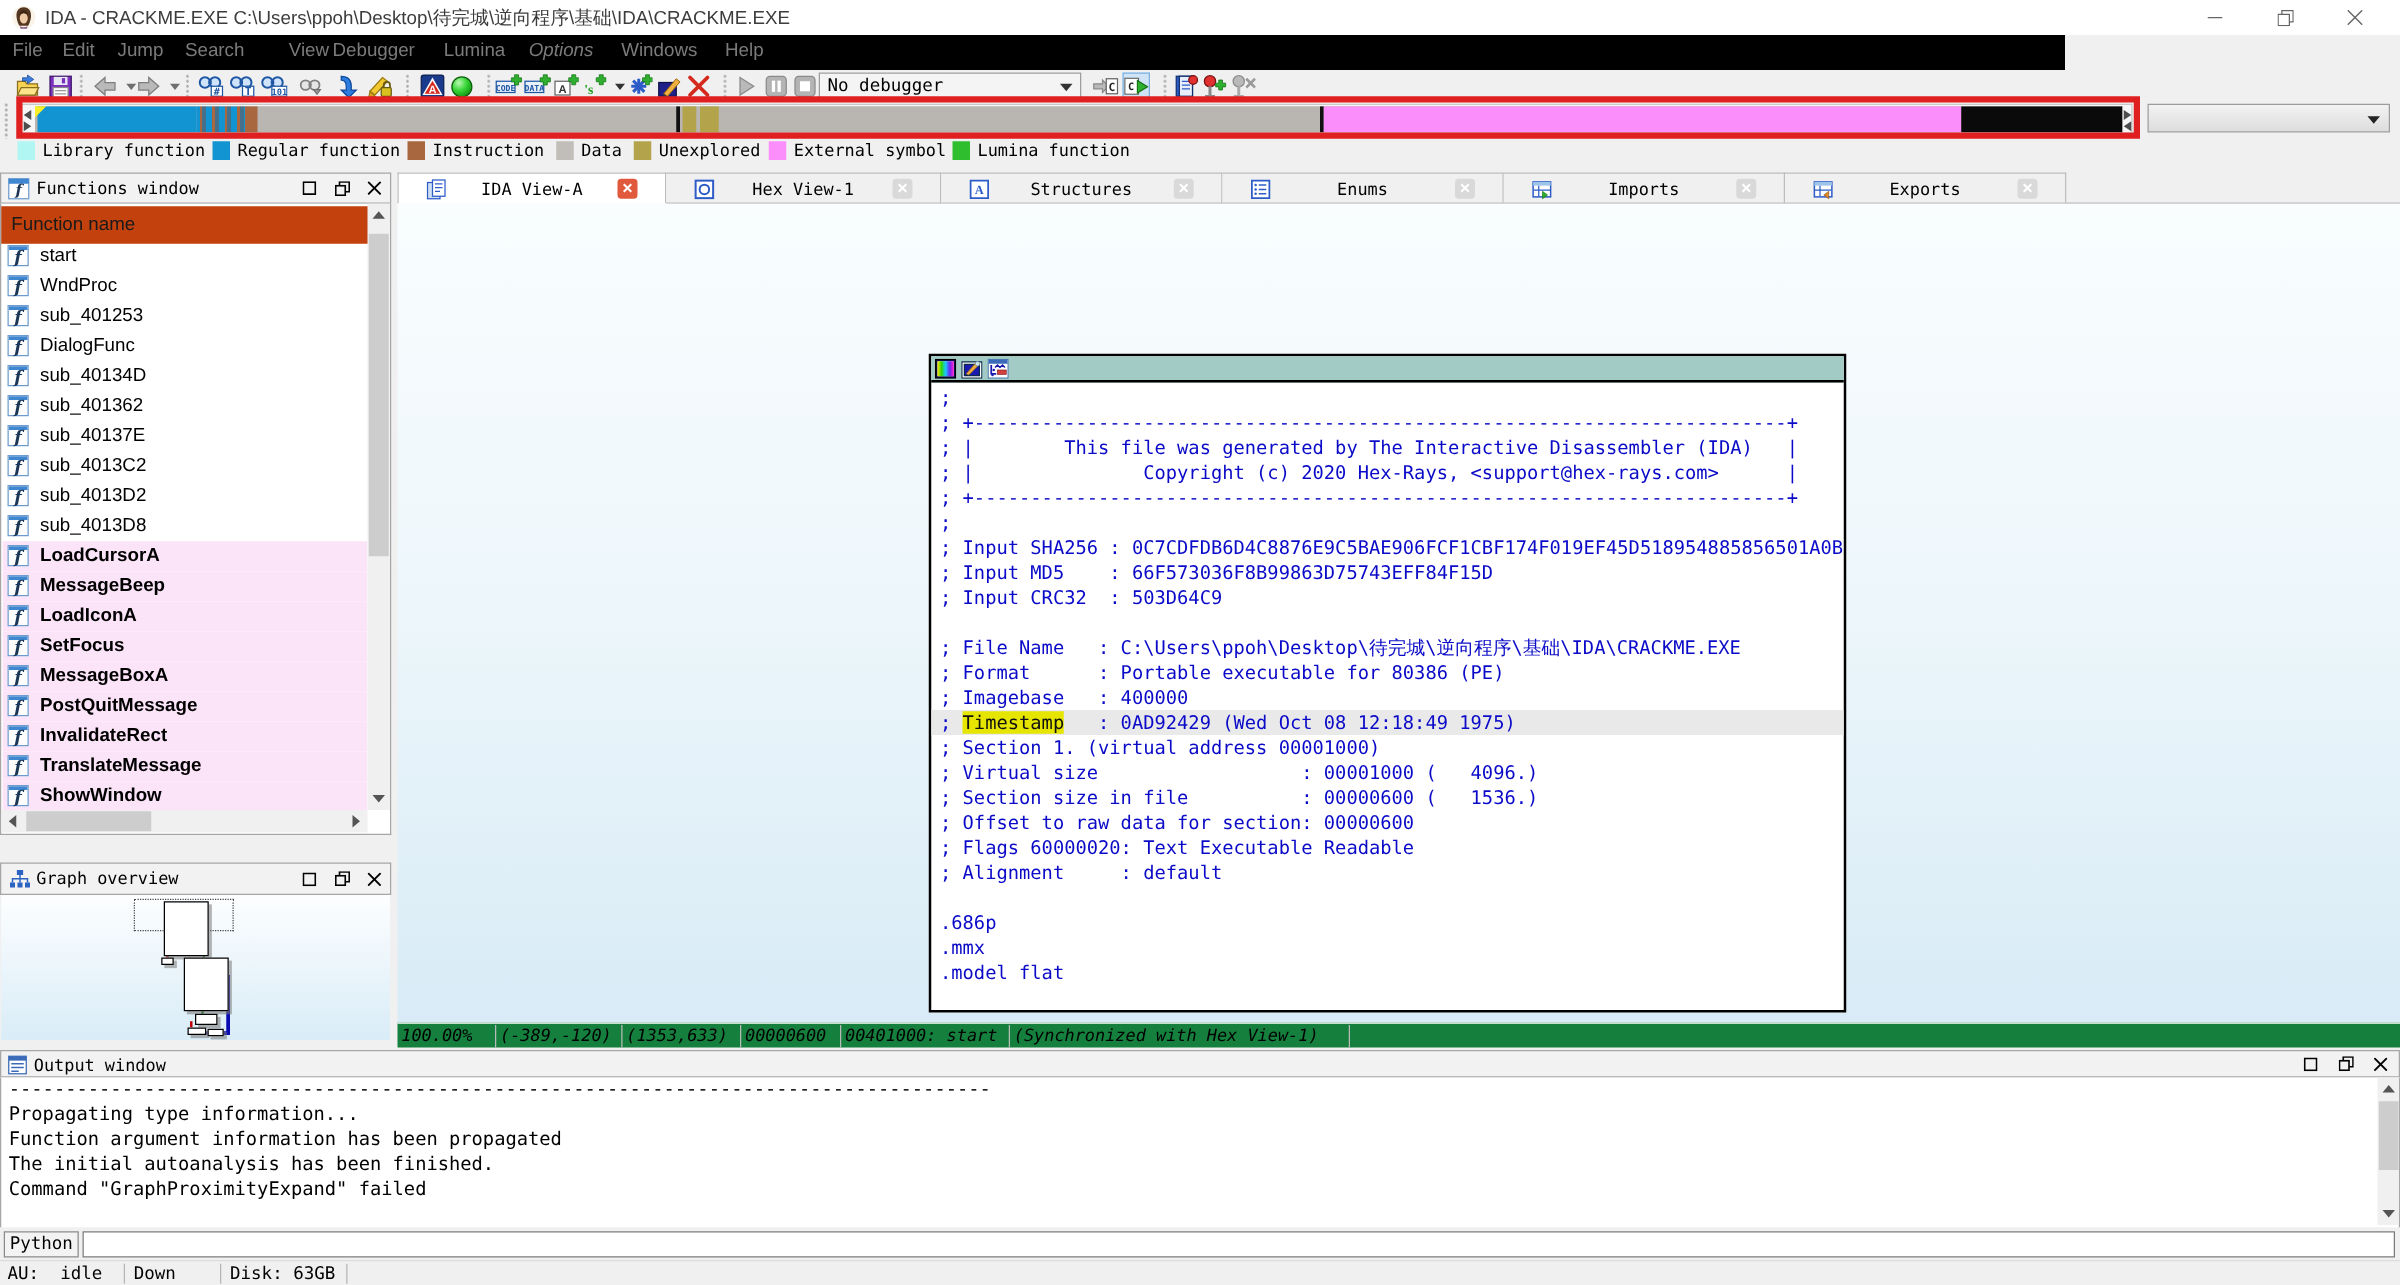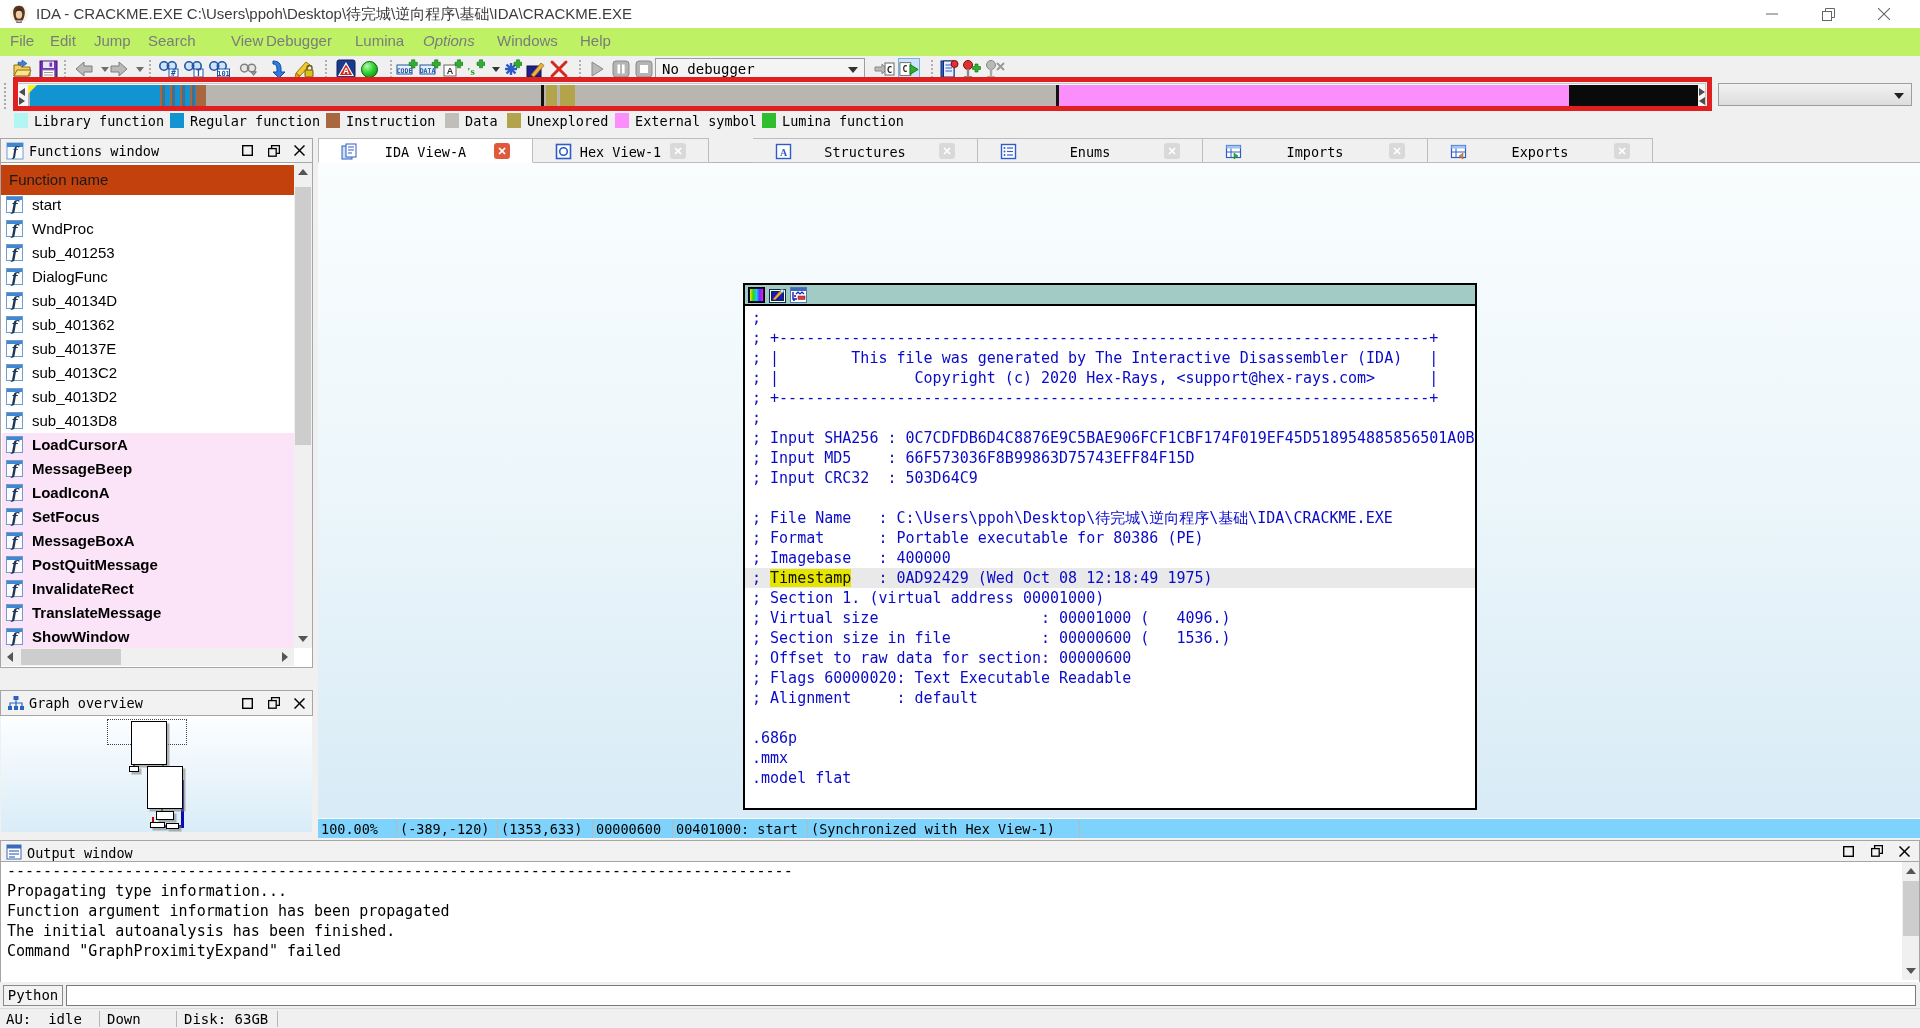--- a/index.html
+++ b/index.html
@@ -12,21 +12,21 @@
 .mono { font-family:"DejaVu Sans Mono",monospace; }
 
 
 #titlebar { left:0; top:0; width:1920px; height:28px; background:#ffffff; }
 #app-icon { left:9px; top:4px; width:20px; height:20px; }
 #title-text { left:36px; top:5px; font-size:15px; color:#3c3c3c; white-space:pre; }
 .win-btn { top:0; width:46px; height:28px; display:flex; align-items:center; justify-content:center; }
 .win-btn svg { display:block; }
 
 
-#menubar { left:0; top:28px; width:1920px; height:28px; background:#bef264; }
+#menubar { left:0; top:28px; width:1652px; height:28px; background:#000000; }
 .menu-item { position:absolute; top:4px; font-size:15px; color:#7b7b7b; }
 
 
 #toolbar { left:0; top:56px; width:1920px; height:26px; background:#f0f0f0; }
 .tb-item { position:absolute; top:2px; width:22px; height:22px; display:flex; align-items:center; justify-content:center; }
 .tb-sep { position:absolute; top:3px; width:5px; height:20px;
   background-image:radial-gradient(circle,#b0b0b0 1px,transparent 1.2px);
   background-size:4px 4px; background-repeat:repeat-y; background-position:center; }
 #debugger-combo { position:absolute; left:655px; top:2px; width:210px; height:22px;
   background:#f4f4f4; border:1px solid #9d9d9d; display:flex; align-items:center; }
@@ -116,22 +116,22 @@
   border-bottom:2px solid #000; }
 .dw-icon { position:absolute; top:2px; width:17px; height:16px; }
 #disasm-text { position:absolute; left:0; top:23px; width:730px; height:498px; overflow:hidden;
   font-family:"DejaVu Sans Mono",monospace; font-size:15px; line-height:20px; color:#0a0ac8;
   white-space:pre; }
 .d-line { position:relative; height:20px; padding-left:7px; }
 .d-line.hl-line { background:#e9e9e9; }
 .hl-word { background:#e5e500; color:#111; }
 
 
-#view-status { left:318px; top:818px; width:1602px; height:20px; background:#7dd3fc;
-  border-top:1px solid #ffffff; }
+#view-status { left:318px; top:818px; width:1602px; height:20px; background:#15803d;
+  border-top:1px solid #ffffff;font-style:italic; }
 .vs-cell { position:absolute; top:1px; height:18px; border-right:1px solid #b9b9b9;
   font-family:"DejaVu Sans Mono",monospace; font-size:13.5px; color:#000;
   padding:1px 0 0 3px; white-space:pre; }
 
 
 #output-title { left:0; top:840px; width:1920px; height:22px; background:#f2f2f2; border:1px solid #a6a6a6; }
 #output-body { left:0; top:862px; width:1920px; height:120px; background:#ffffff;
   border-left:1px solid #a6a6a6; border-right:1px solid #a6a6a6; overflow:hidden; }
 .out-line { height:20px; padding-left:6px; font-family:"DejaVu Sans Mono",monospace;
   font-size:15px; color:#000; white-space:pre; }
@@ -526,21 +526,21 @@
           <span class="tab-icon"><svg width="17" height="17" viewBox="0 0 17 17">
               <rect x="1" y="3" width="10" height="13" fill="#cfe0f4" stroke="#2d5cc8"></rect>
               <rect x="5" y="1" width="10" height="13" fill="#fff" stroke="#2d5cc8"></rect>
               <line x1="7" y1="4" x2="13" y2="4" stroke="#2d5cc8"></line>
               <line x1="7" y1="7" x2="13" y2="7" stroke="#2d5cc8"></line>
               <line x1="7" y1="10" x2="11" y2="10" stroke="#2d5cc8"></line>
             </svg></span>
     <span class="tab-label">IDA View-A</span>
     <span class="tab-close">✕</span>
         </div>
-        <div class="tab" style="left: 215px; width: 176px;">
+        <div class="tab" style="left: 215px; width: 220px;">
           <span class="tab-icon"><svg width="17" height="17" viewBox="0 0 17 17">
               <rect x="1.5" y="1.5" width="14" height="14" fill="#fff" stroke="#2d5cc8" stroke-width="1.6"></rect>
               <circle cx="8.5" cy="8.5" r="3.8" fill="none" stroke="#2d5cc8" stroke-width="1.6"></circle>
             </svg></span>
     <span class="tab-label">Hex View-1</span>
     <span class="tab-close">✕</span>
         </div>
         <div class="tab" style="left: 435px; width: 225px;">
           <span class="tab-icon"><svg width="17" height="17" viewBox="0 0 17 17">
               <rect x="1.5" y="1.5" width="14" height="14" fill="#fff" stroke="#2d5cc8" stroke-width="1.4"></rect>

